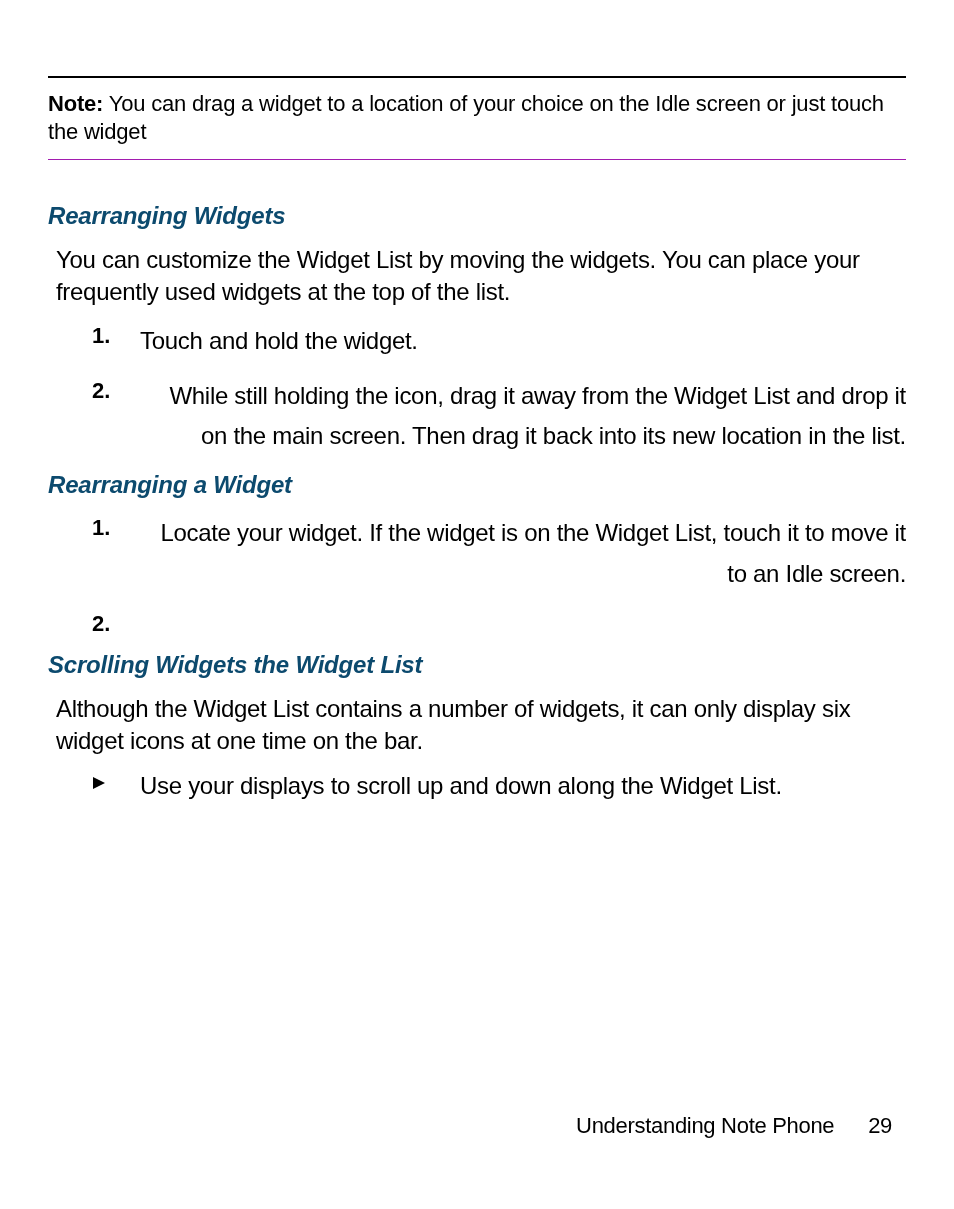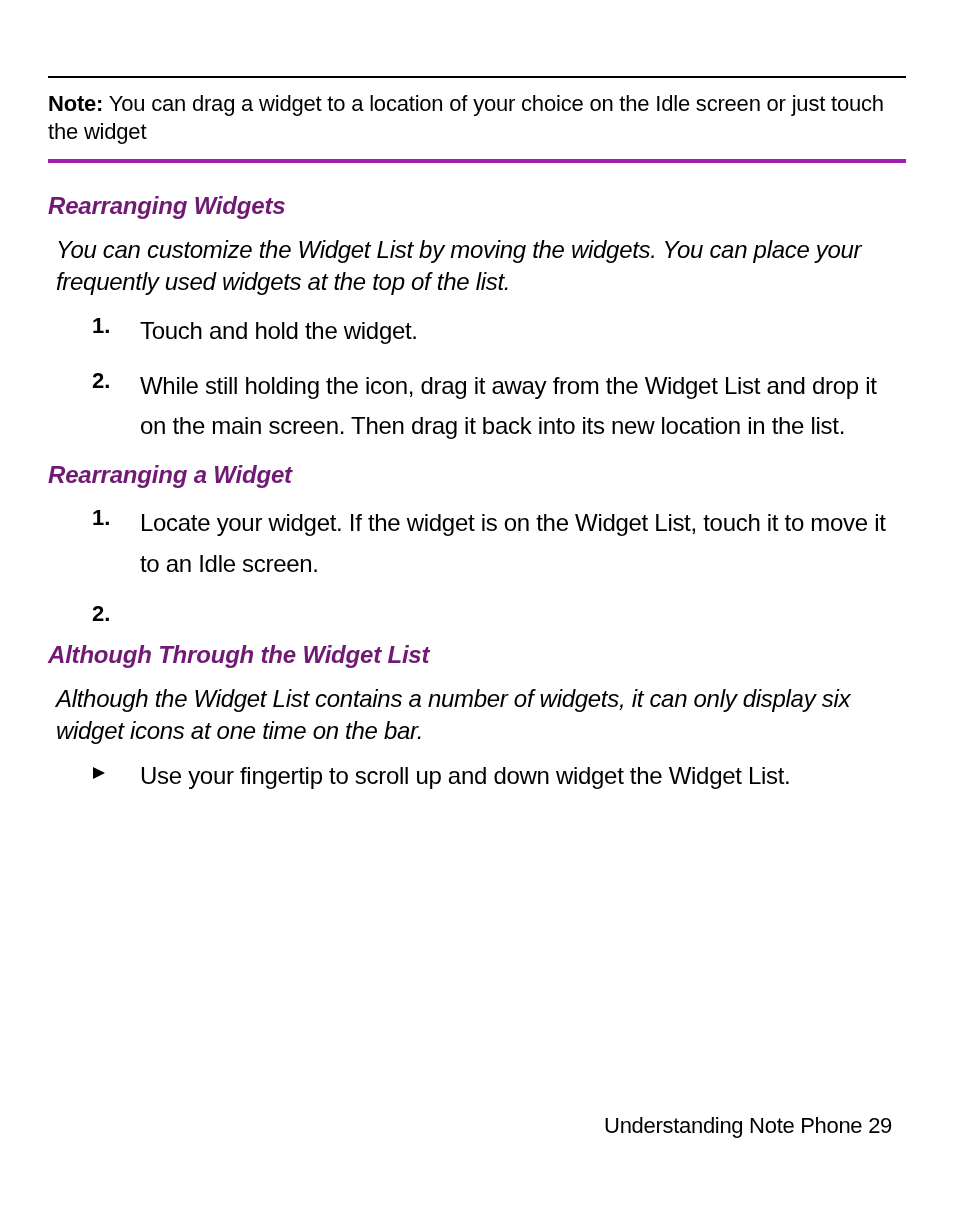--- a/index.html
+++ b/index.html
@@ -7,76 +7,76 @@
       width: 954px;
       height: 1209px;
       background: #fff;
       font-family: Helvetica, Arial, sans-serif;
       color: #000;
       position: relative;
       padding: 76px 48px 48px 48px;
     }
     .note-box {
       border-top: 2px solid #000;
-      border-bottom: 4px solid #a21caf;
+      border-bottom: 1px solid #a21caf;
       padding: 12px 0 14px 0;
-      margin-bottom: 29px;
+      margin-bottom: 42px;
     }
     .note-box .note-label {
       font-weight: bold;
       font-family: "Helvetica Neue", Helvetica, Arial, sans-serif;
       font-stretch: condensed;
       letter-spacing: -0.2px;
     }
     .note-text {
       font-size: 22px;
       line-height: 1.25;
       font-family: "Helvetica Neue", Helvetica, Arial, sans-serif;
       font-stretch: condensed;
       letter-spacing: -0.2px;
     }
     .note-indent { padding-left: 96px; display: block; }
     .section-head {
-      color: #701a75;
+      color: #0c4a6e;
       font-weight: bold;
       font-style: italic;
       font-size: 24px;
       font-family: "Helvetica Neue", Helvetica, Arial, sans-serif;
       font-stretch: condensed;
       letter-spacing: -0.2px;
       margin-bottom: 14px;
       margin-top: 6px;
     }
     .body-para {
       font-size: 24px;
       line-height: 1.35;
       font-family: "Helvetica Neue", Helvetica, Arial, sans-serif;
       font-stretch: condensed;
       letter-spacing: -0.3px;
       margin-left: 8px;
       margin-bottom: 12px;
-      font-style: italic;
     }
     .num-list { margin-left: 44px; margin-bottom: 10px; }
     .num-item { display: flex; margin-bottom: 14px; }
     .num-item .num {
       font-weight: bold;
       font-family: "Helvetica Neue", Helvetica, Arial, sans-serif;
       font-stretch: condensed;
       font-size: 22px;
       width: 48px;
       flex-shrink: 0;
       padding-top: 2px;
     }
     .num-item .item-text {
       font-size: 24px;
       line-height: 1.7;
       font-family: "Helvetica Neue", Helvetica, Arial, sans-serif;
       font-stretch: condensed;
       letter-spacing: -0.3px;
+      text-align: right;
     }
     .bullet-list { margin-left: 44px; }
     .bullet-item { display: flex; margin-bottom: 14px; }
     .bullet-item .tri {
       width: 48px;
       flex-shrink: 0;
       padding-top: 6px;
     }
     .bullet-item .item-text {
       font-size: 24px;
@@ -87,21 +87,21 @@
     }
     .footer {
       position: absolute;
       bottom: 70px;
       right: 62px;
       font-size: 22px;
       font-family: "Helvetica Neue", Helvetica, Arial, sans-serif;
       font-stretch: condensed;
       letter-spacing: -0.3px;
     }
-    .footer .pagenum { }
+    .footer .pagenum { margin-left: 28px; }
     .first-line { display: block; }
   </style>
 </head>
 <body>
 
 <div class="note-box">
   <div class="note-text">
     <span class="first-line"><span class="note-label">Note:</span><span> You can drag a widget to a location of your choice on the Idle screen or just touch the widget</span></span>
   </div>
 </div>
@@ -123,29 +123,29 @@
 <div class="num-list">
   <div class="num-item">
     <div class="num">1.</div>
     <div class="item-text">Locate your widget. If the widget is on the Widget List, touch it to move it to an Idle screen.</div>
   </div>
   <div class="num-item">
     <div class="num">2.</div>
   </div>
 </div>
 
-<div class="section-head">Although Through the Widget List</div>
+<div class="section-head">Scrolling Widgets the Widget List</div>
 <div class="body-para">Although the Widget List contains a number of widgets, it can only display six widget icons at one time on the bar.</div>
 <div class="bullet-list">
   <div class="bullet-item">
     <div class="tri">
       <svg width="14" height="14" viewBox="0 0 14 14">
           <polygon points="1,1 13,7 1,13" fill="#000"></polygon>
         </svg>
     </div>
-    <div class="item-text">Use your fingertip to scroll up and down widget the Widget List.</div>
+    <div class="item-text">Use your displays to scroll up and down along the Widget List.</div>
   </div>
 </div>
 
 <div class="footer">
   <span>Understanding Note Phone</span>
   <span class="pagenum">29</span>
 </div>
 
 </body></html>

